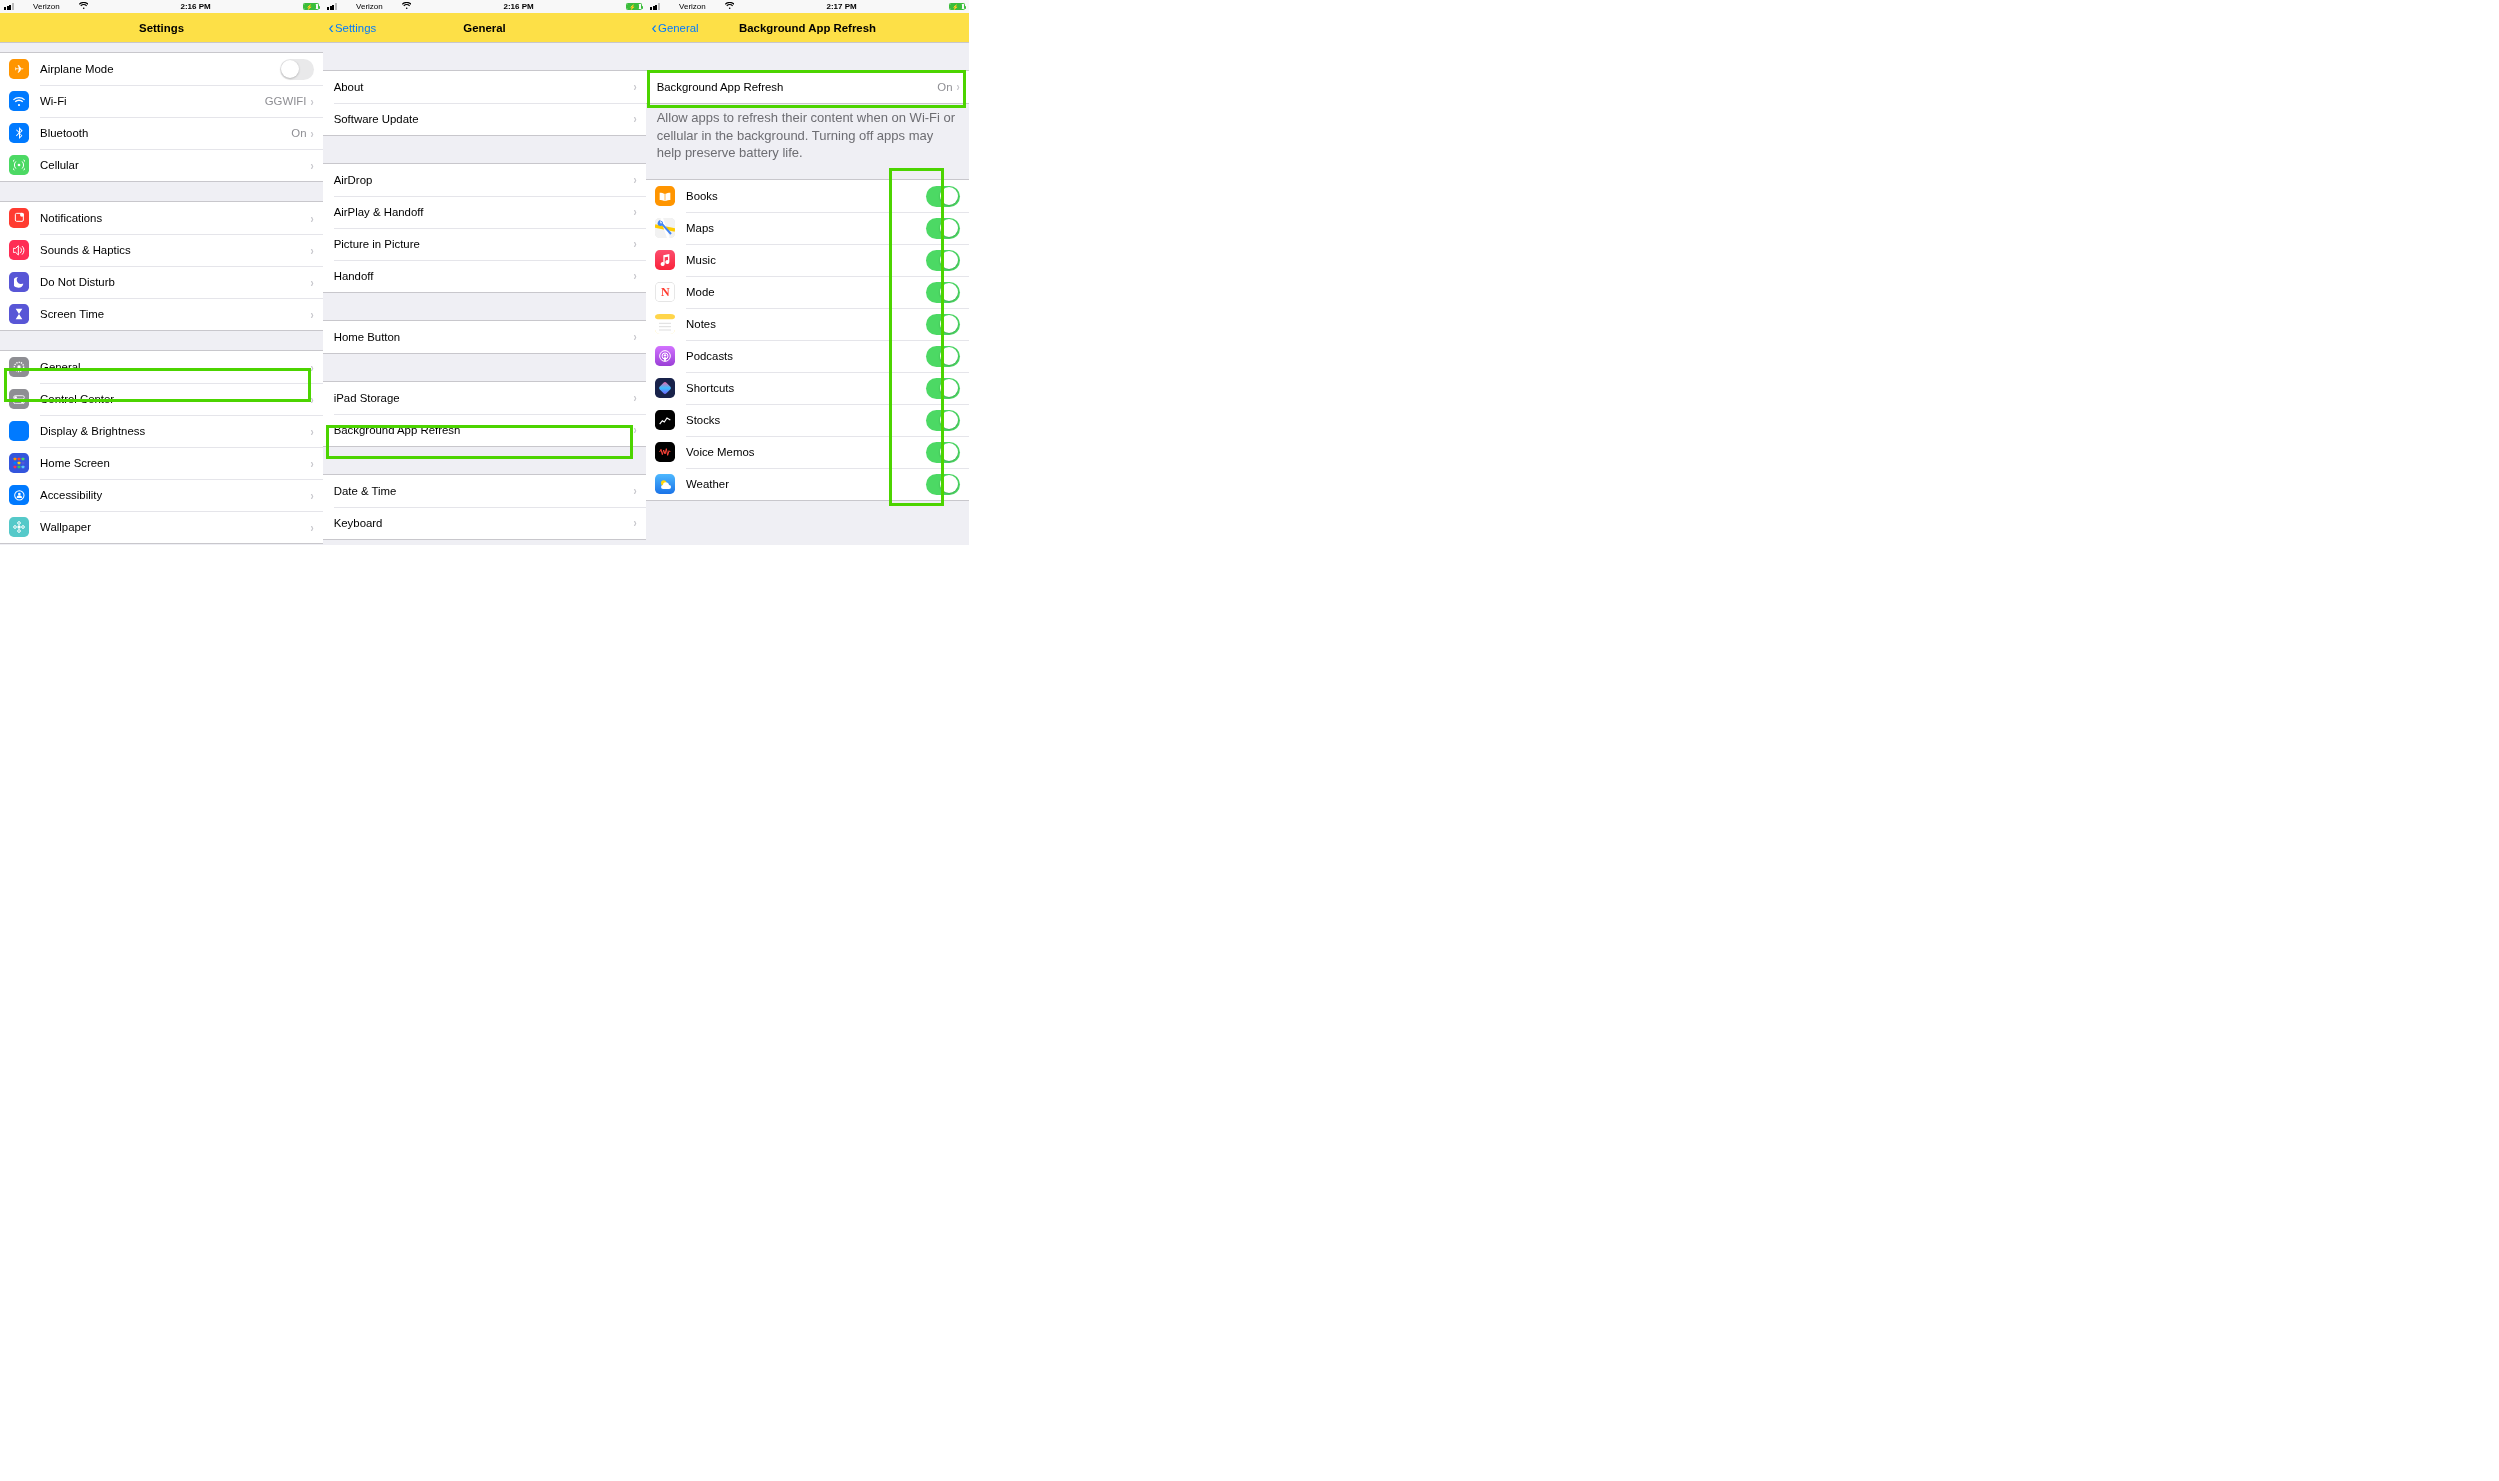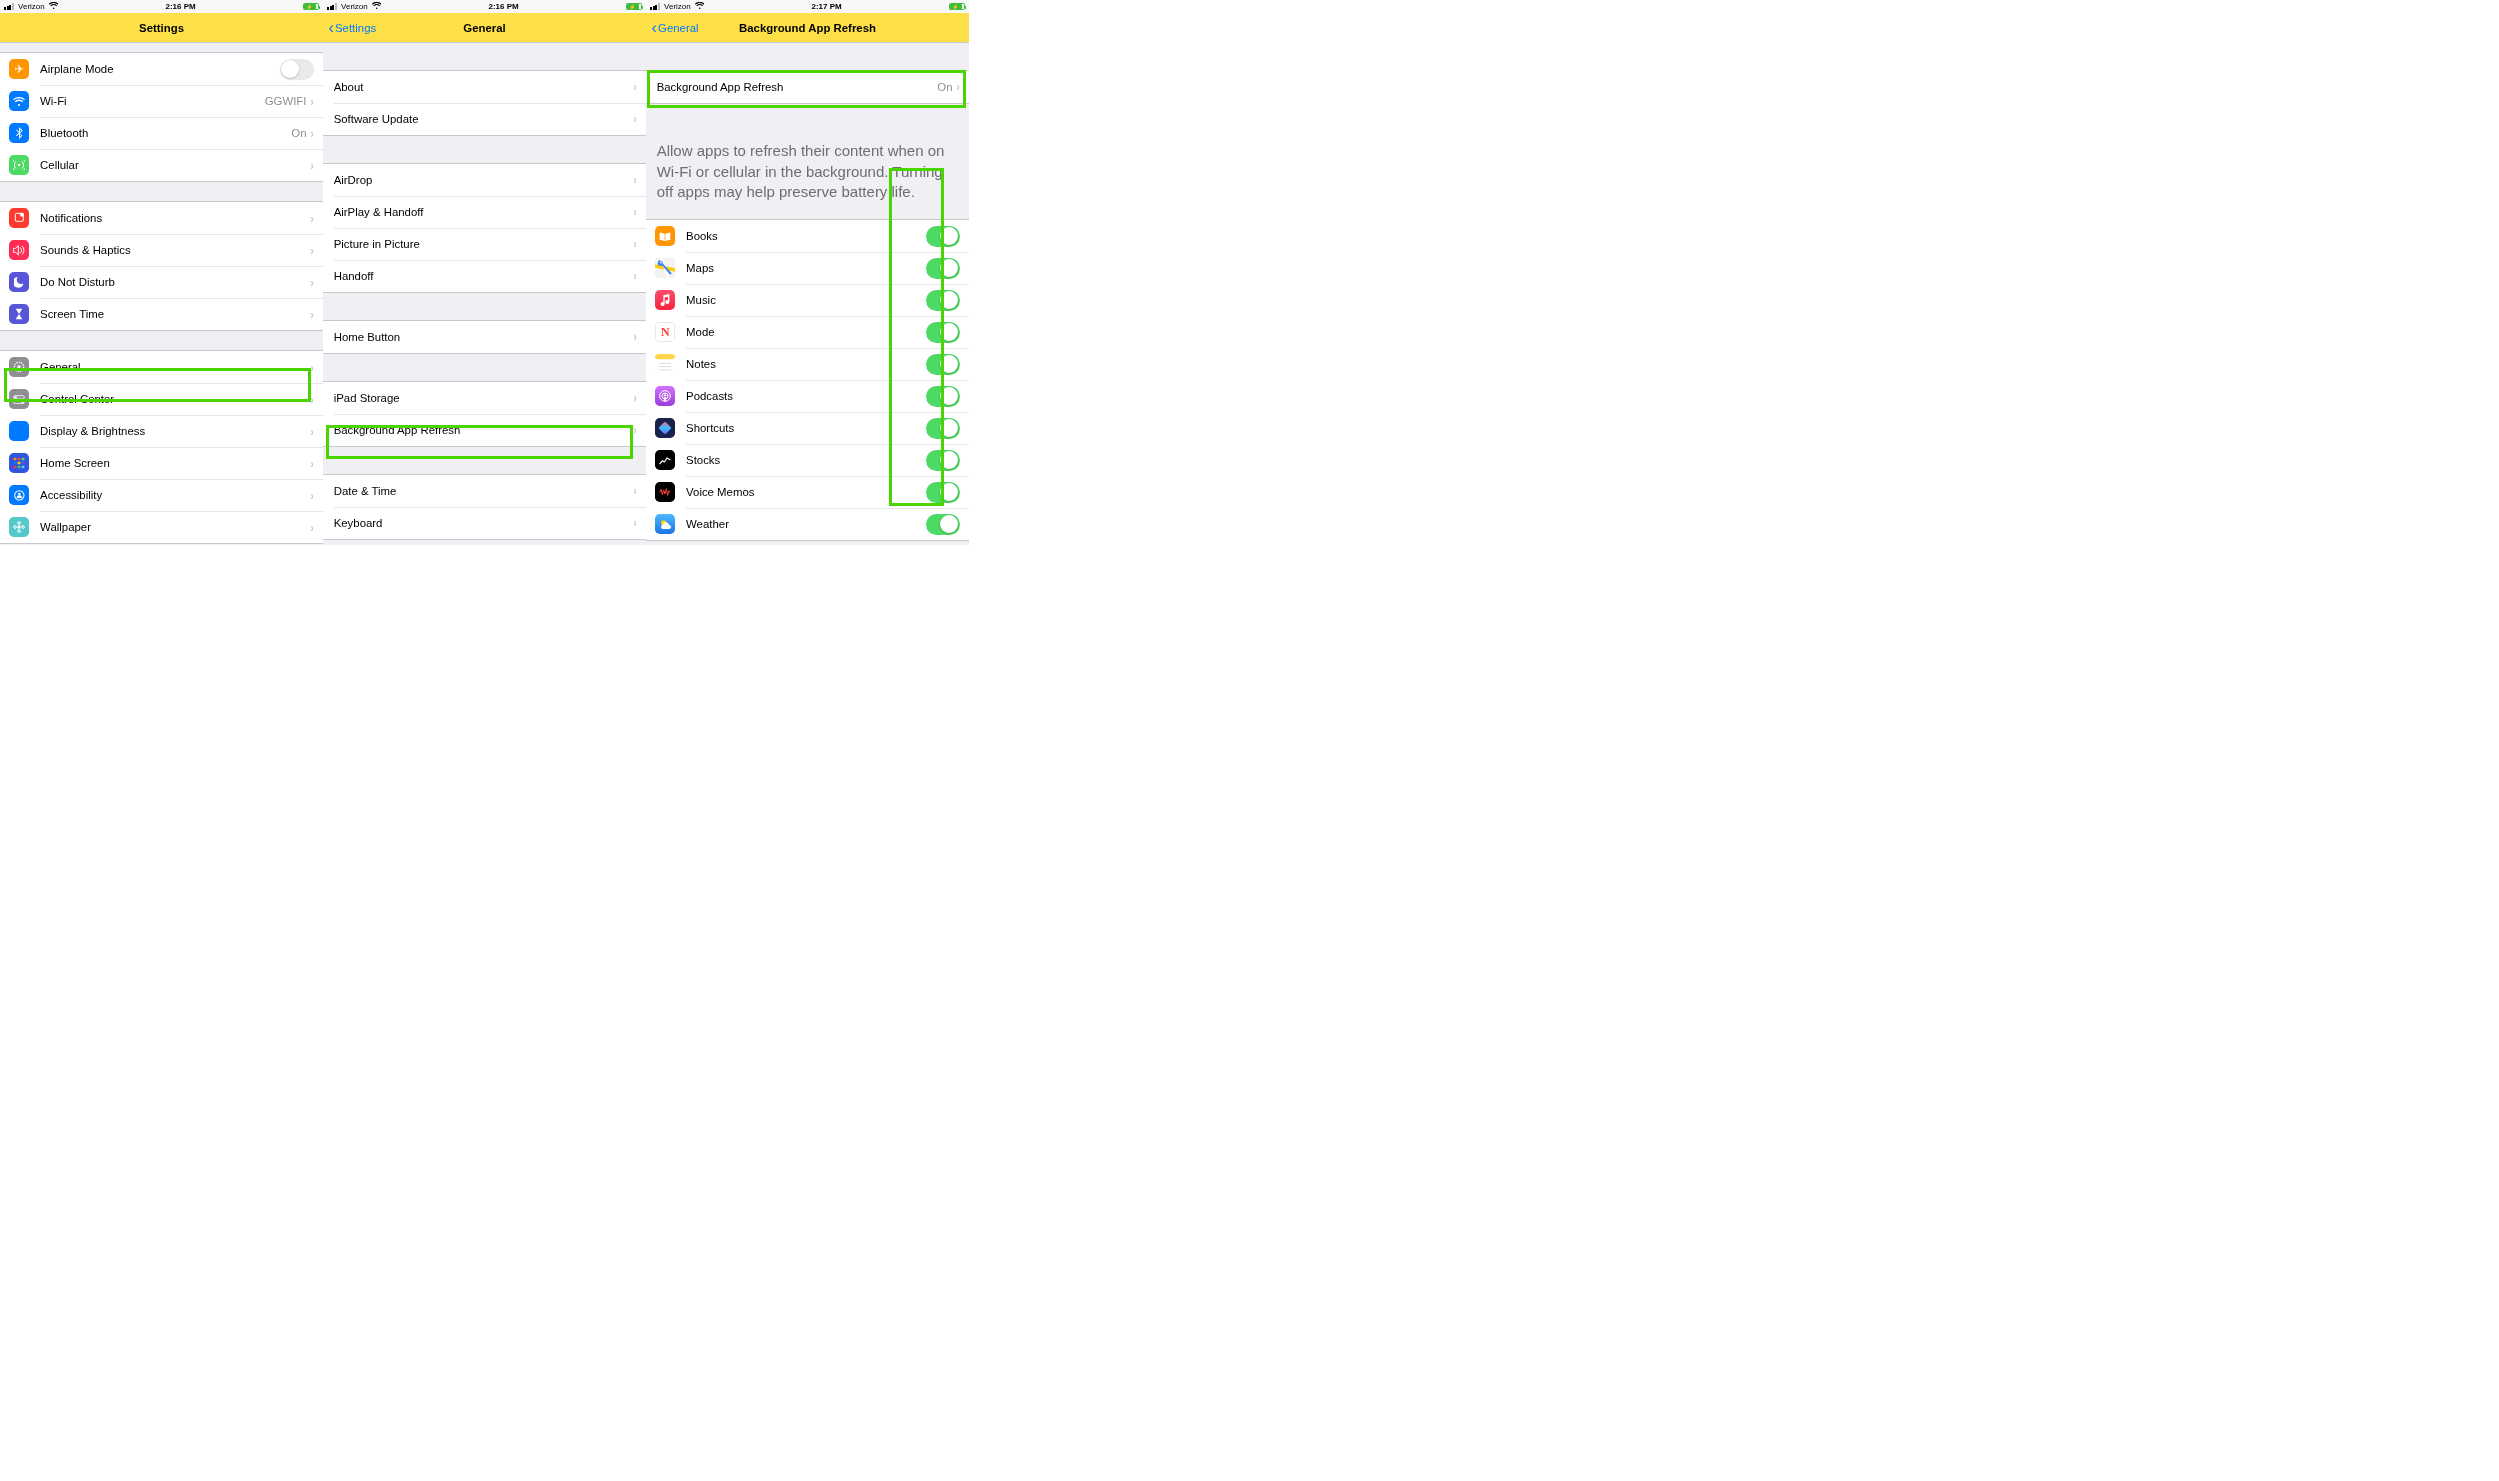--- a/index.html
+++ b/index.html
@@ -25,21 +25,21 @@
     height: 13.4px;
     background: #f8f8f8;
     display: flex;
     align-items: center;
     justify-content: space-between;
     padding: 0 4px;
     font-size: 8px;
     font-weight: 500;
     color: #000;
   }
-  .status-left, .status-right { display: flex; align-items: center; gap: 4px; }
+  .status-left, .status-right { display: flex; align-items: center; gap: 19px; }
   .signal-bars { display: flex; align-items: flex-end; gap: 0.7px; }
   .signal-bars span { width: 2px; background: #000; display: inline-block; }
   .signal-bars span:nth-child(1){height:2.7px;}
   .signal-bars span:nth-child(2){height:4px;}
   .signal-bars span:nth-child(3){height:5.4px;}
   .signal-bars span:nth-child(4){height:6.7px; background:#bbb;}
   .wifi-glyph { font-size: 8.7px; }
   .battery {
     width: 16px; height: 7.4px; border: 0.7px solid #3bbd3b; border-radius: 1.3px;
     position: relative; display: flex; align-items: center;
@@ -125,24 +125,23 @@
   .toggle.on .knob { right: 1.3px; }
   
   .highlight {
     position: absolute;
     border: 3.4px solid #4cd400;
     pointer-events: none;
     z-index: 50;
   }
   
   .footer-text {
-    font-size: 15px; color: #6d6d72;
+    font-size: 13px; color: #6d6d72;
     padding: 5.4px 10.7px 6.7px;
     line-height: 1.35;
-    margin-top: 32px;
   }
 </style>
 </head>
 <body>
 
 <div class="screen">
   <div class="status-bar">
     <div class="status-left">
       <span class="signal-bars">
           <span></span>

